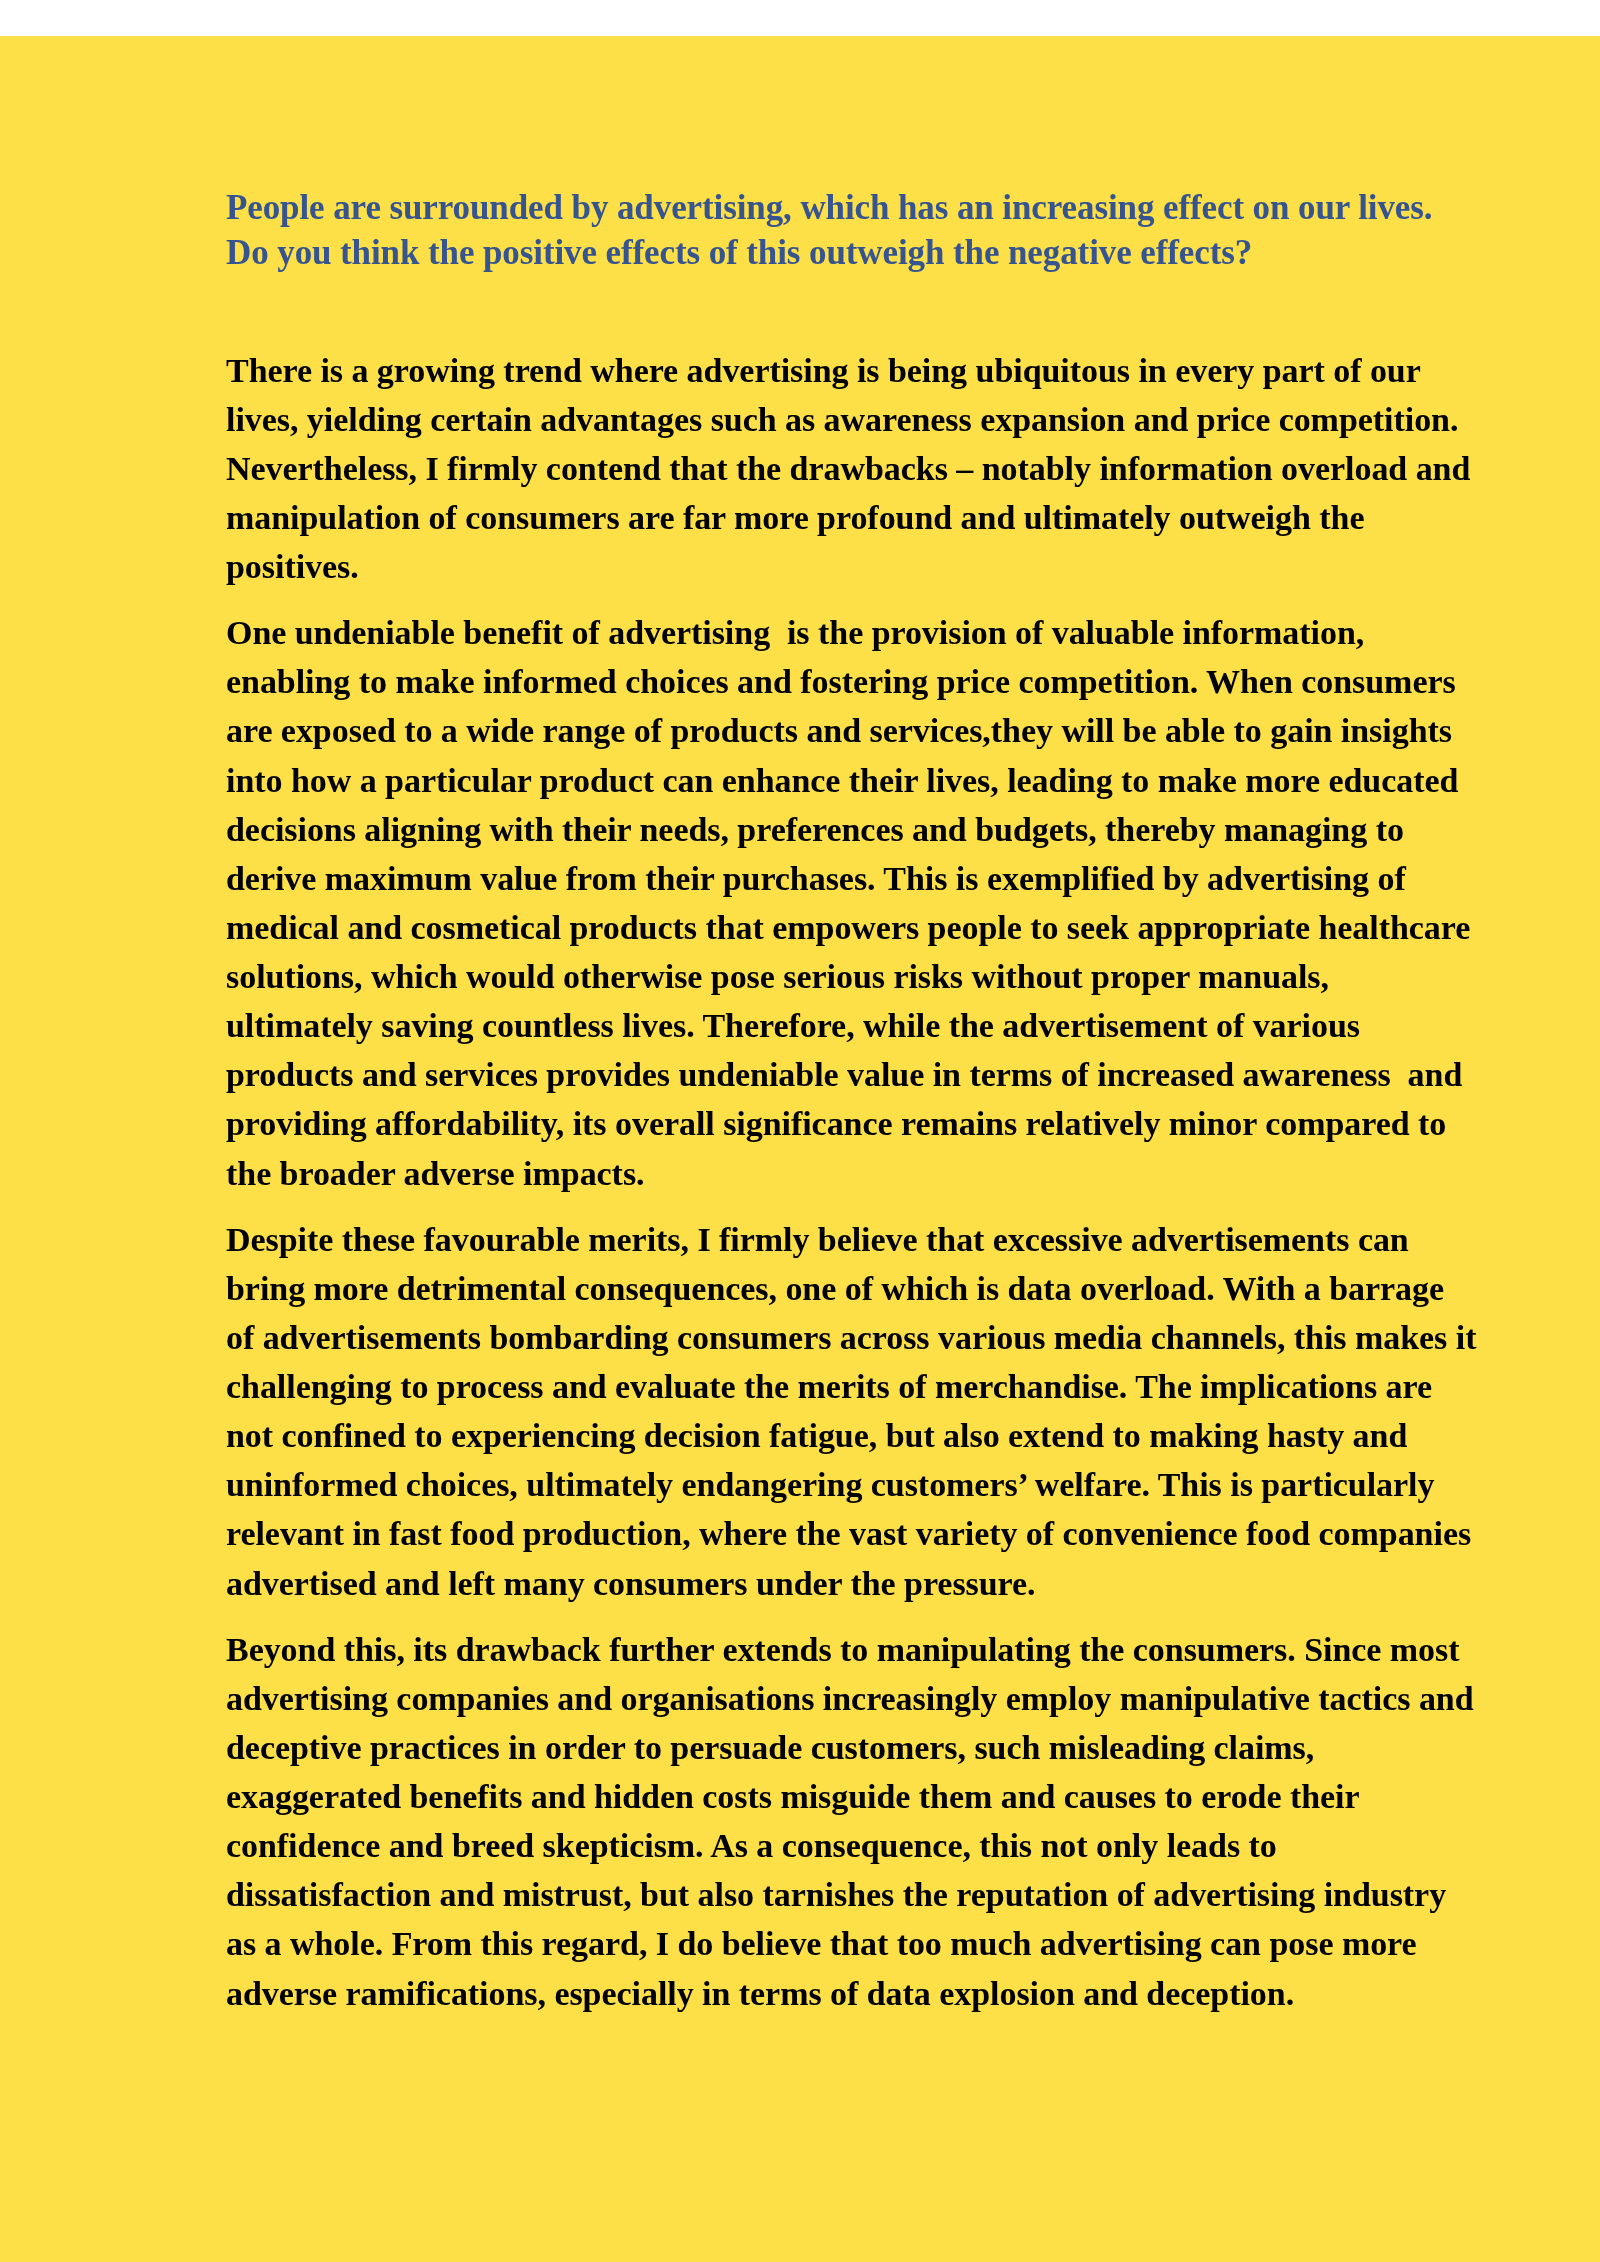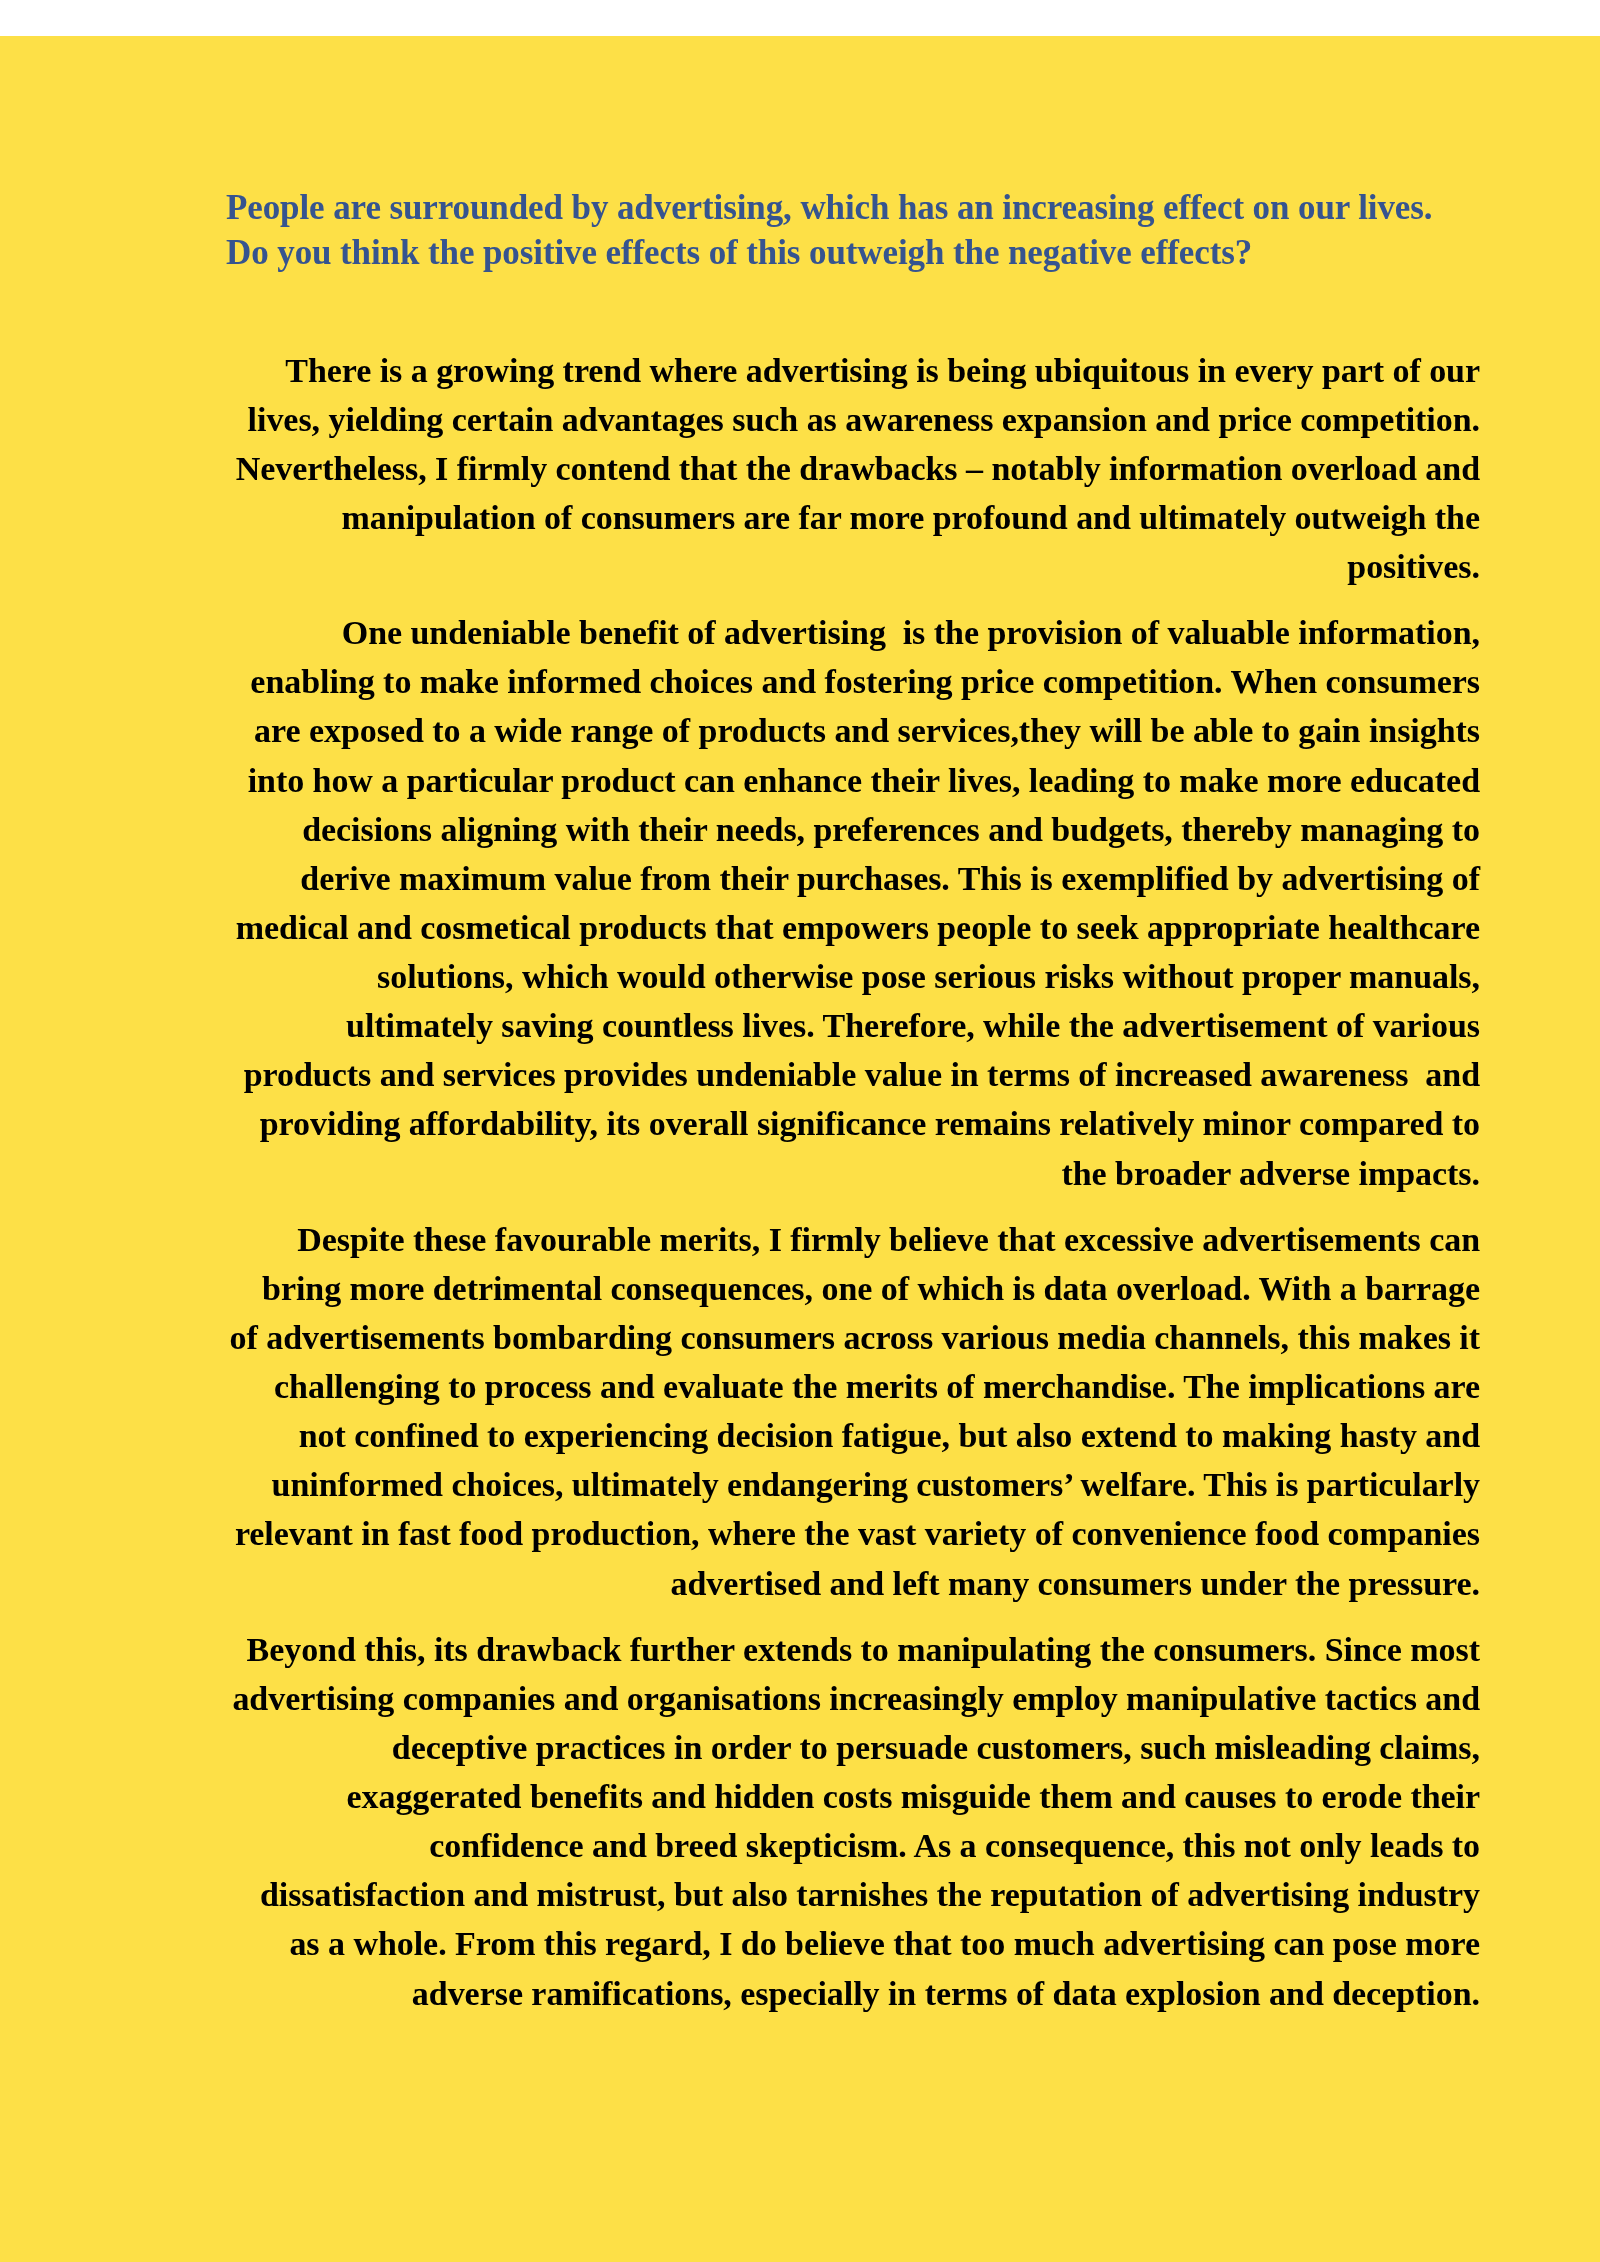--- a/index.html
+++ b/index.html
@@ -50,21 +50,21 @@
 
   
   .para {
     margin: 0;
     padding: 0;
     font-family: "Liberation Serif", "DejaVu Serif", serif;
     font-size: 34px;
     line-height: 1.445;
     font-weight: bold;
     color: #000000;
-    text-align: right;
+    text-align: left;
     letter-spacing: -0.05px;
     white-space: pre-wrap;
     word-spacing: 0px;
   }
 
   .para--first {
     margin-top: 70px;
   }
 
   .para + .para {

